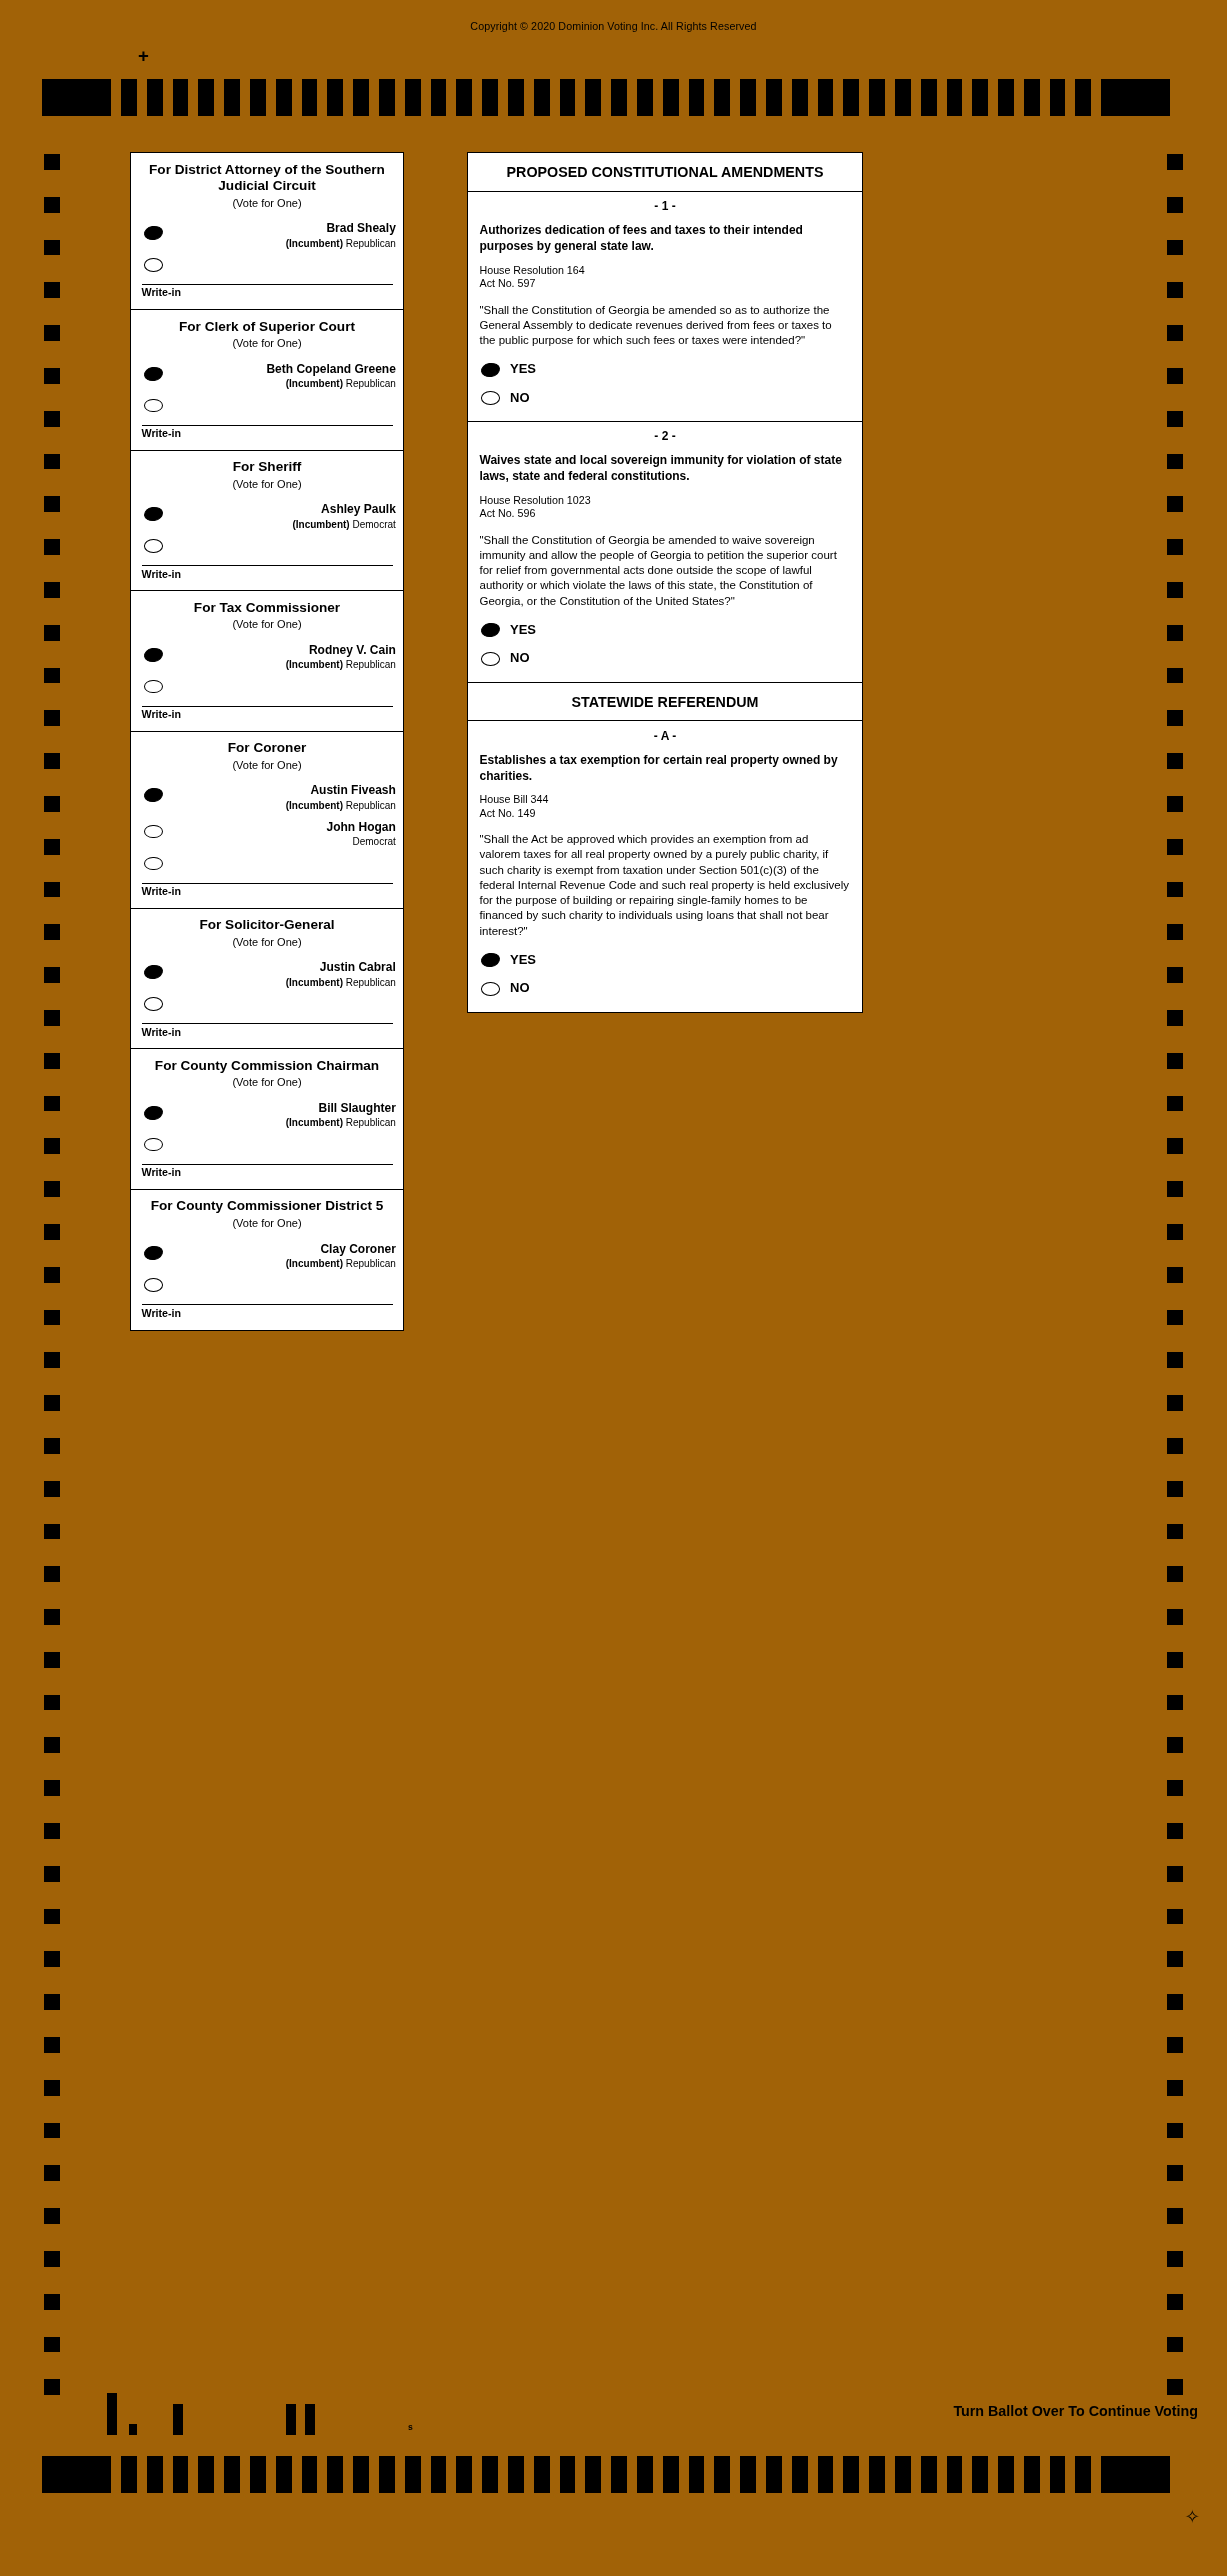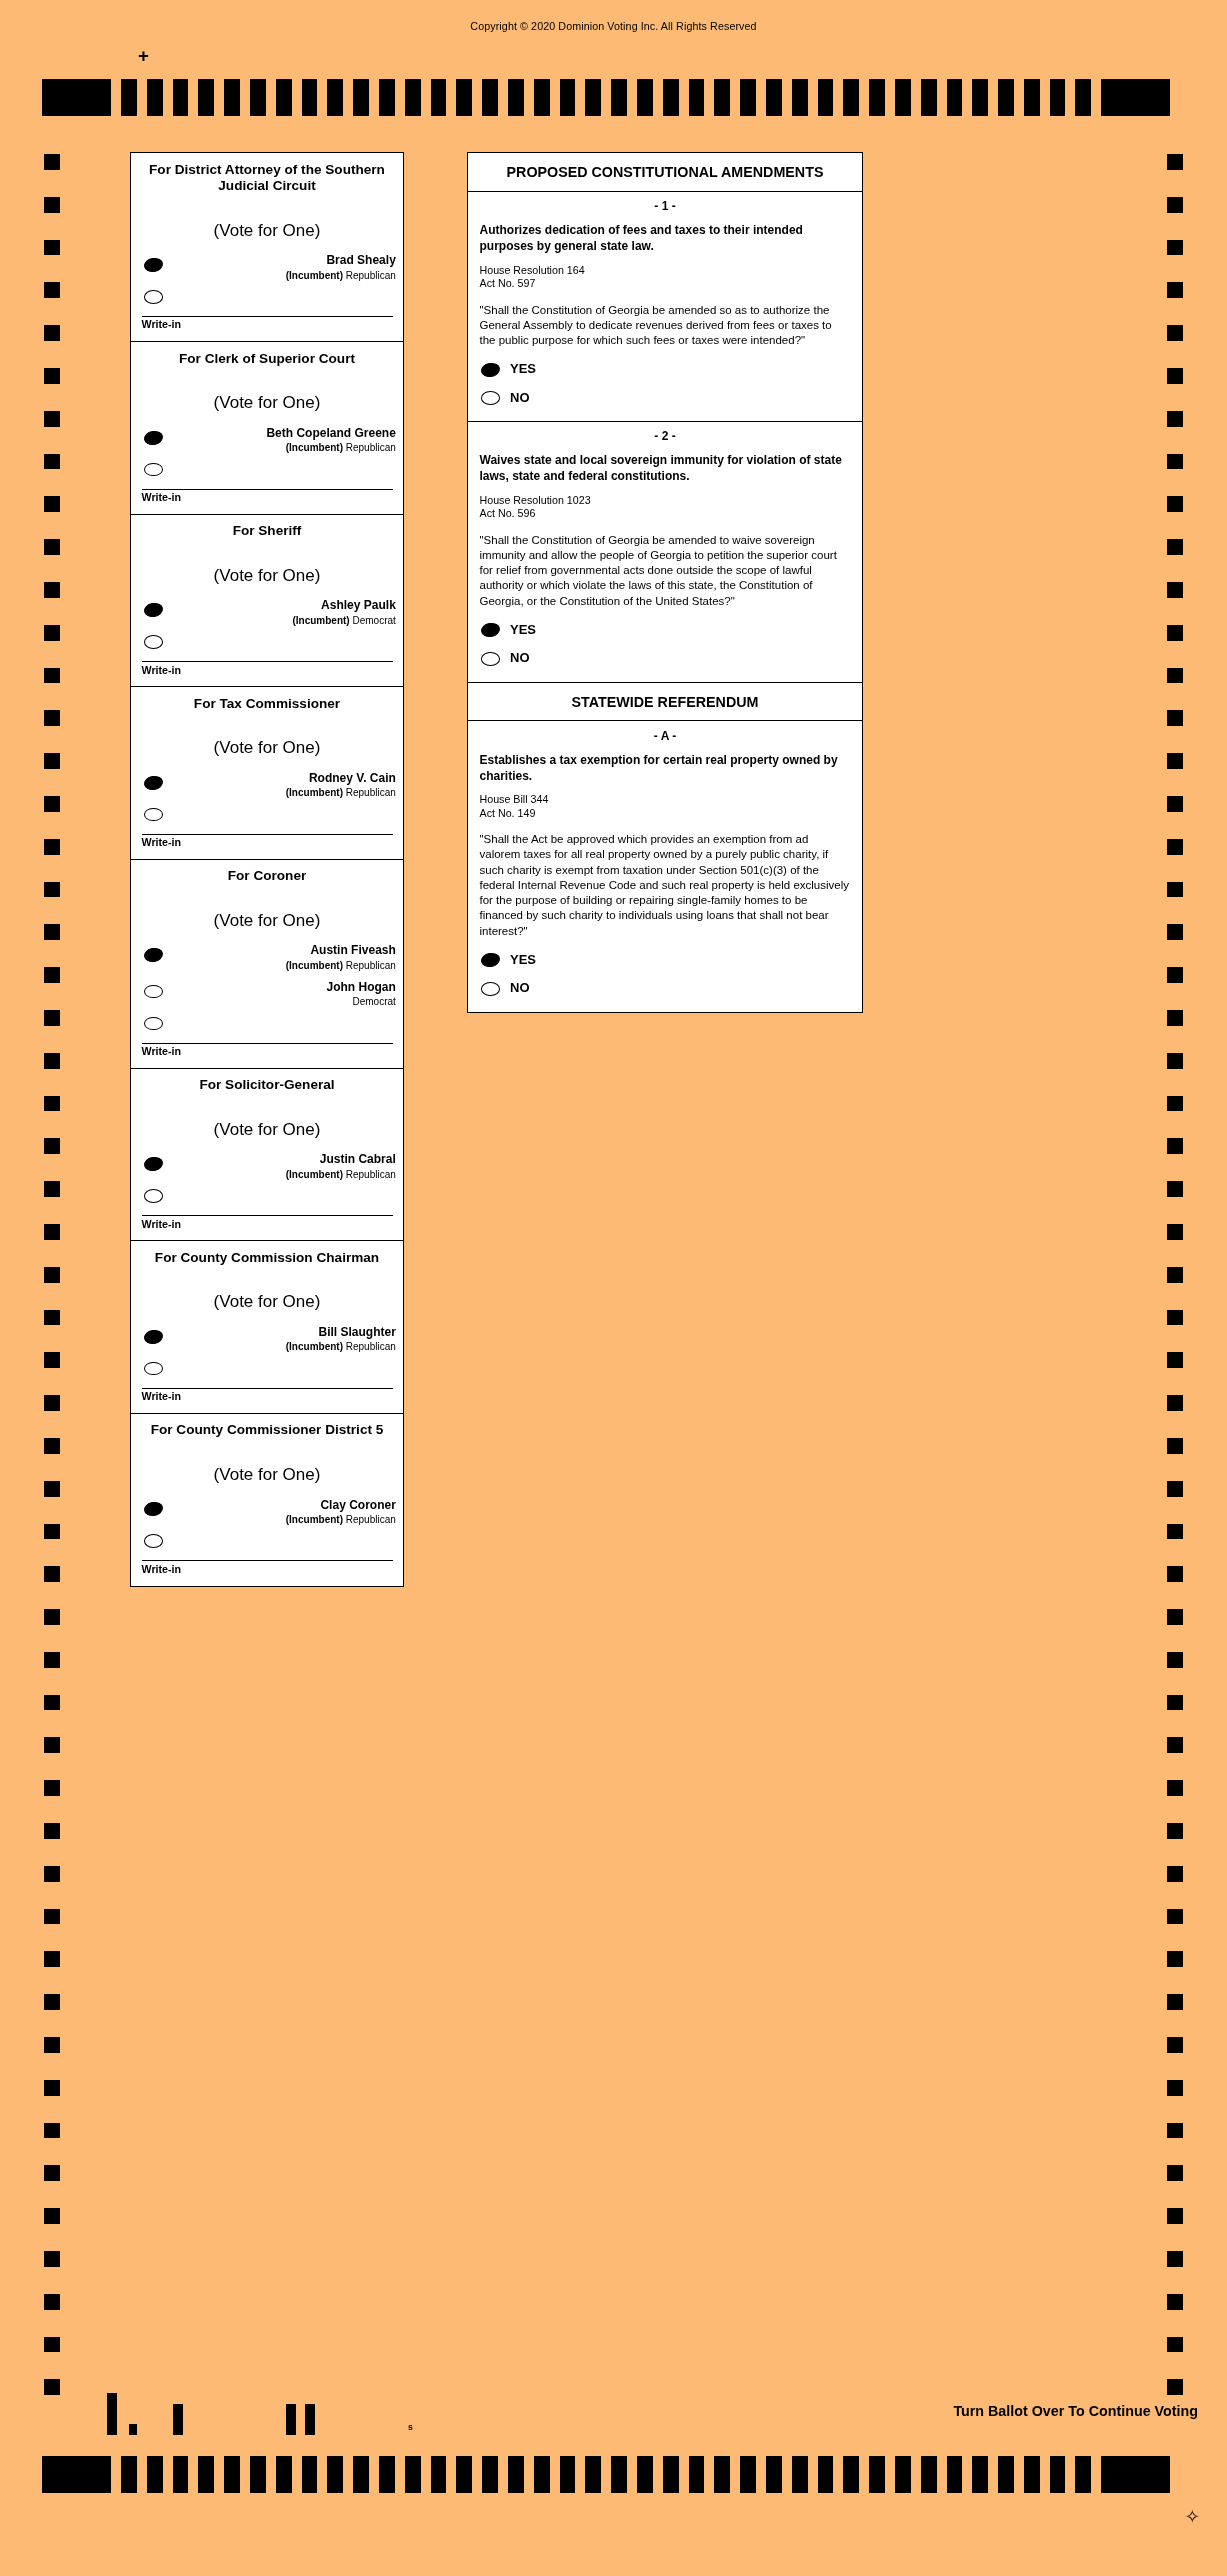--- a/index.html
+++ b/index.html
@@ -8,21 +8,21 @@
     background: #ffffff;
   }
   body {
     font-family: "Liberation Sans", sans-serif;
     color: #000;
   }
   #page {
     position: relative;
     width: 1227px;
     height: 2576px;
-    background: #fdba74;
+    background: #a16207;
     overflow: hidden;
   }
 
   
   .copyright {
     position: absolute;
     top: 20px;
     left: 0;
     width: 1227px;
     text-align: center;
@@ -124,24 +124,23 @@
   .contest-header {
     text-align: center;
     padding: 8.6px 10px 2.9px 10px;
   }
   .contest-title {
     font-size: 13.6px;
     font-weight: bold;
     line-height: 1.22;
   }
   .contest-sub {
-    font-size: 17px;
+    font-size: 11px;
     padding-top: 2.1px;
     padding-bottom: 4.3px;
-    margin-top: 24px;
   }
 
   .options { padding: 0 0 5.7px 0; }
 
   .opt {
     position: relative;
     padding: 6.4px 7.2px 2.9px 42px;
     min-height: 24px;
     text-align: right;
   }

